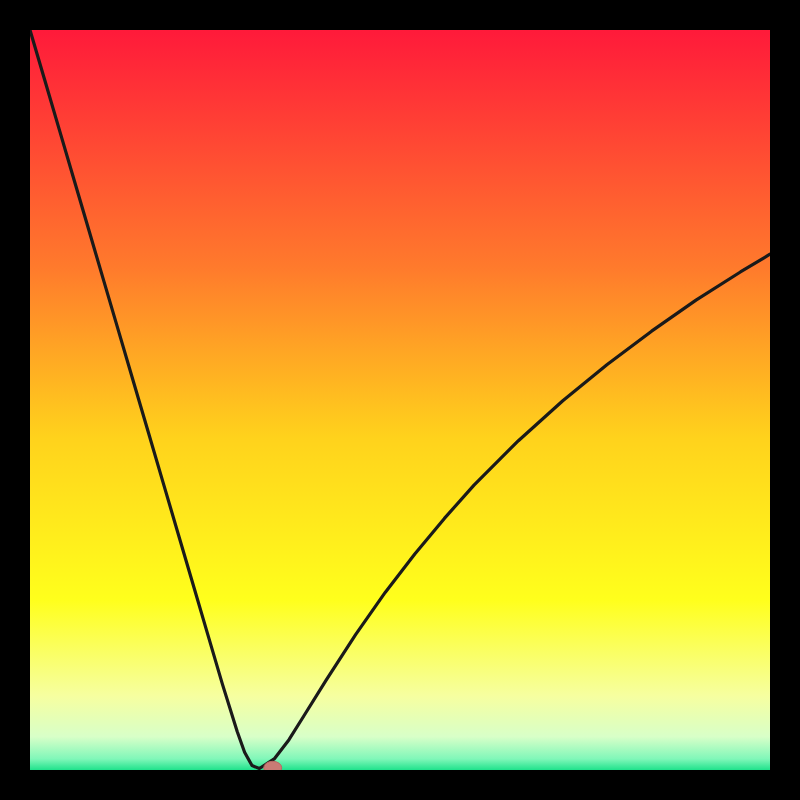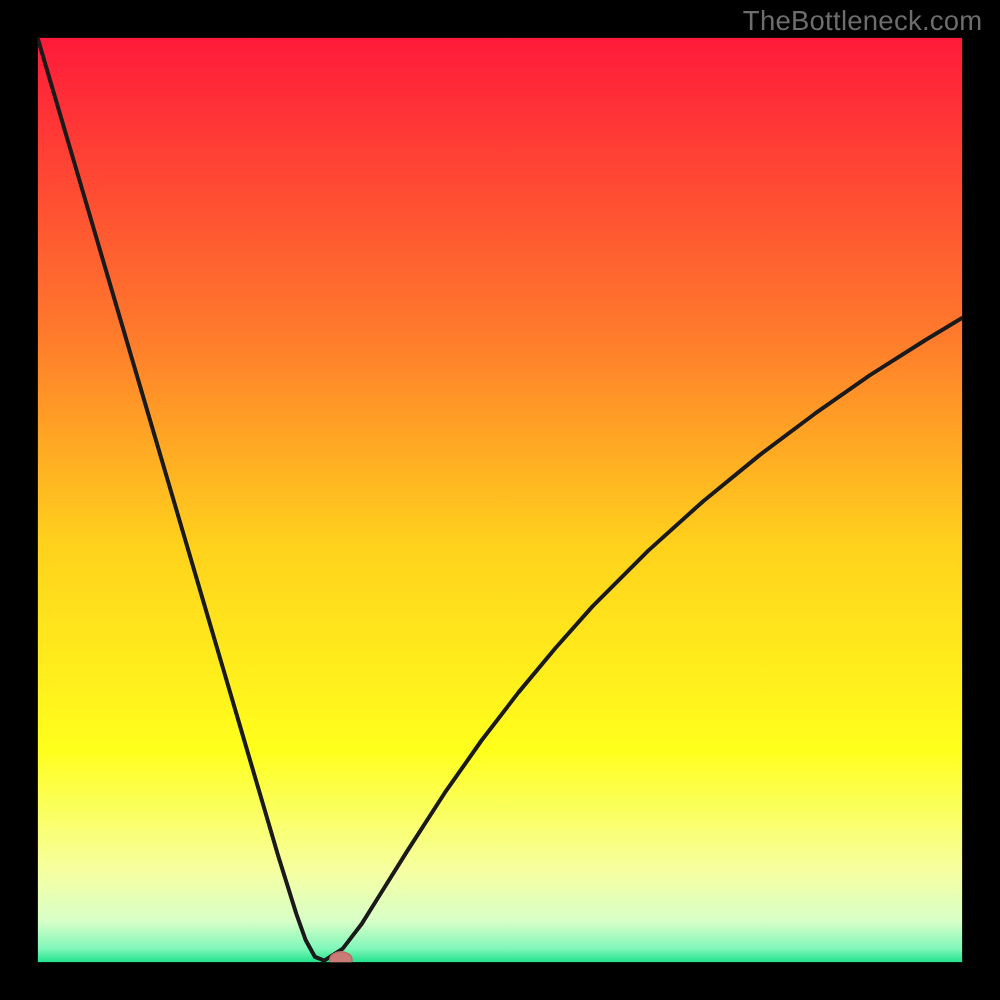--- a/index.html
+++ b/index.html
@@ -34,21 +34,20 @@
     width: 740px;
     height: 740px;
     overflow: hidden;
   }
   svg { display: block; }
 </style>
 </head>
 <body>
 
 <div class="outer">
-  <div class="watermark">TheBottleneck.com</div>
   <div class="plot">
     <svg id="chart-svg" width="740" height="740" viewBox="0 0 740 740" preserveAspectRatio="none">
         <defs>
           <linearGradient id="bg-grad" x1="0" y1="0" x2="0" y2="1">
             <stop offset="0%" stop-color="#ff1a3a"></stop>
             <stop offset="32%" stop-color="#ff7a2c"></stop>
             <stop offset="55.00000000000001%" stop-color="#ffd21c"></stop>
             <stop offset="77%" stop-color="#ffff1c"></stop>
             <stop offset="90%" stop-color="#f6ffa0"></stop>
             <stop offset="95.5%" stop-color="#d8ffc8"></stop>

